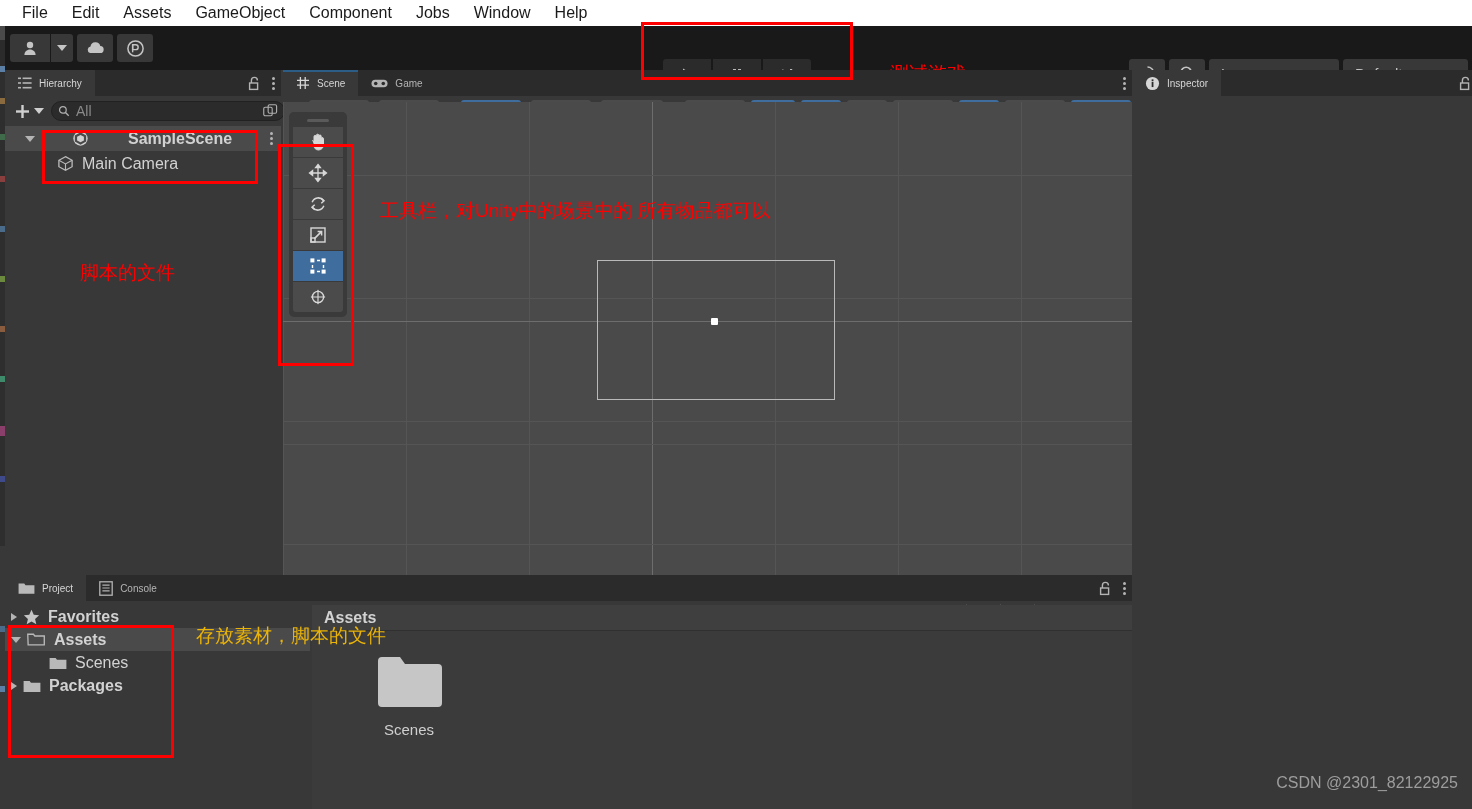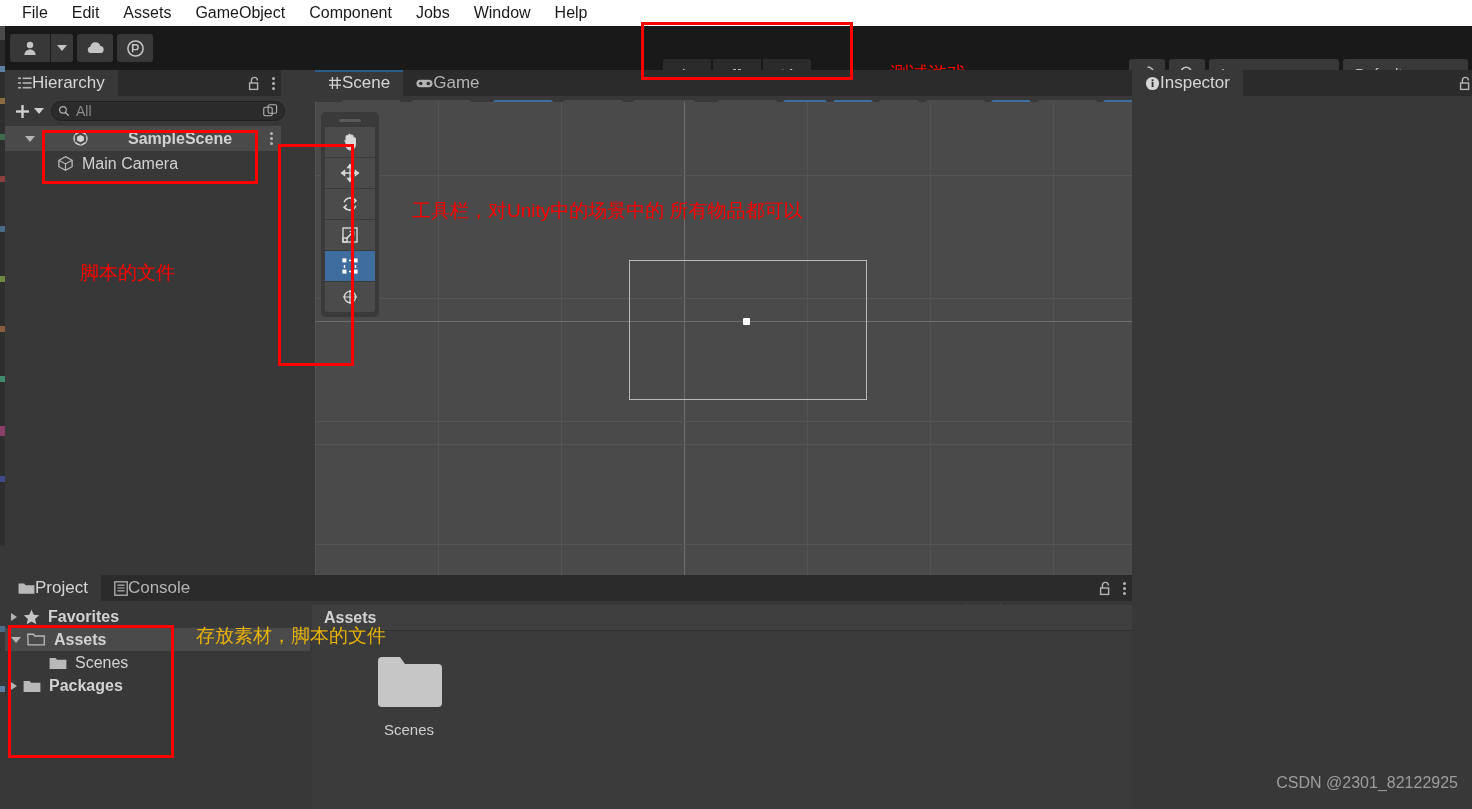--- a/index.html
+++ b/index.html
@@ -106,22 +106,22 @@
     border-right: 5px solid transparent; border-top: 6px solid #c4c4c4;
   }
 
   
   .panel { position: absolute; background: #383838; }
   .panel-tabs {
     height: 26px; background: #2b2b2b; display: flex; align-items: stretch;
     position: relative;
   }
   .ptab {
-    display: flex; align-items: center; padding: 0 13px;
-    font-size: 17px; color: #b4b4b4; cursor: pointer; background: #2b2b2b;
+    display: flex; align-items: center; gap: 7px; padding: 0 13px;
+    font-size: 10px; color: #b4b4b4; cursor: pointer; background: #2b2b2b;
   }
   .ptab.active { background: #383838; color: #d6d6d6; }
   .ptab.active.blue-top { box-shadow: inset 0 2px 0 0 #2c5d87; }
   .tab-tools {
     position: absolute; right: 6px; top: 0; height: 26px;
     display: flex; align-items: center; gap: 11px;
   }
 
   .kebab { display: flex; flex-direction: column; gap: 2px; cursor: pointer; }
   .kebab i { width: 3px; height: 3px; background: #b4b4b4; border-radius: 50%; }
@@ -157,21 +157,21 @@
     border-left: 5px solid transparent; border-right: 5px solid transparent;
     border-top: 6px solid #b4b4b4; border-bottom: none; margin-right: 5px;
   }
   .h-row.bold { font-weight: bold; }
 
   .h-annot {
     position: absolute; left: 75px; top: 190px; color: #ff0000; font-size: 19px;
   }
 
   
-  #scene { left: 283px; top: 70px; width: 849px; height: 505px; background: #383838; margin-left: 32px; }
+  #scene { left: 283px; top: 70px; width: 849px; height: 505px; background: #383838; }
   .scene-toolbar {
     height: 32px; background: #383838; display: flex; align-items: center;
     padding: 0 8px; gap: 4px; position: relative;
   }
   .sbtn {
     height: 24px; min-width: 30px; background: #4b4b4b; border: none;
     border-radius: 3px; display: flex; align-items: center; justify-content: center;
     color: #c9c9c9; cursor: pointer; padding: 0 5px;
   }
   .sbtn.on { background: #3f6d9e; color: #fff; }

